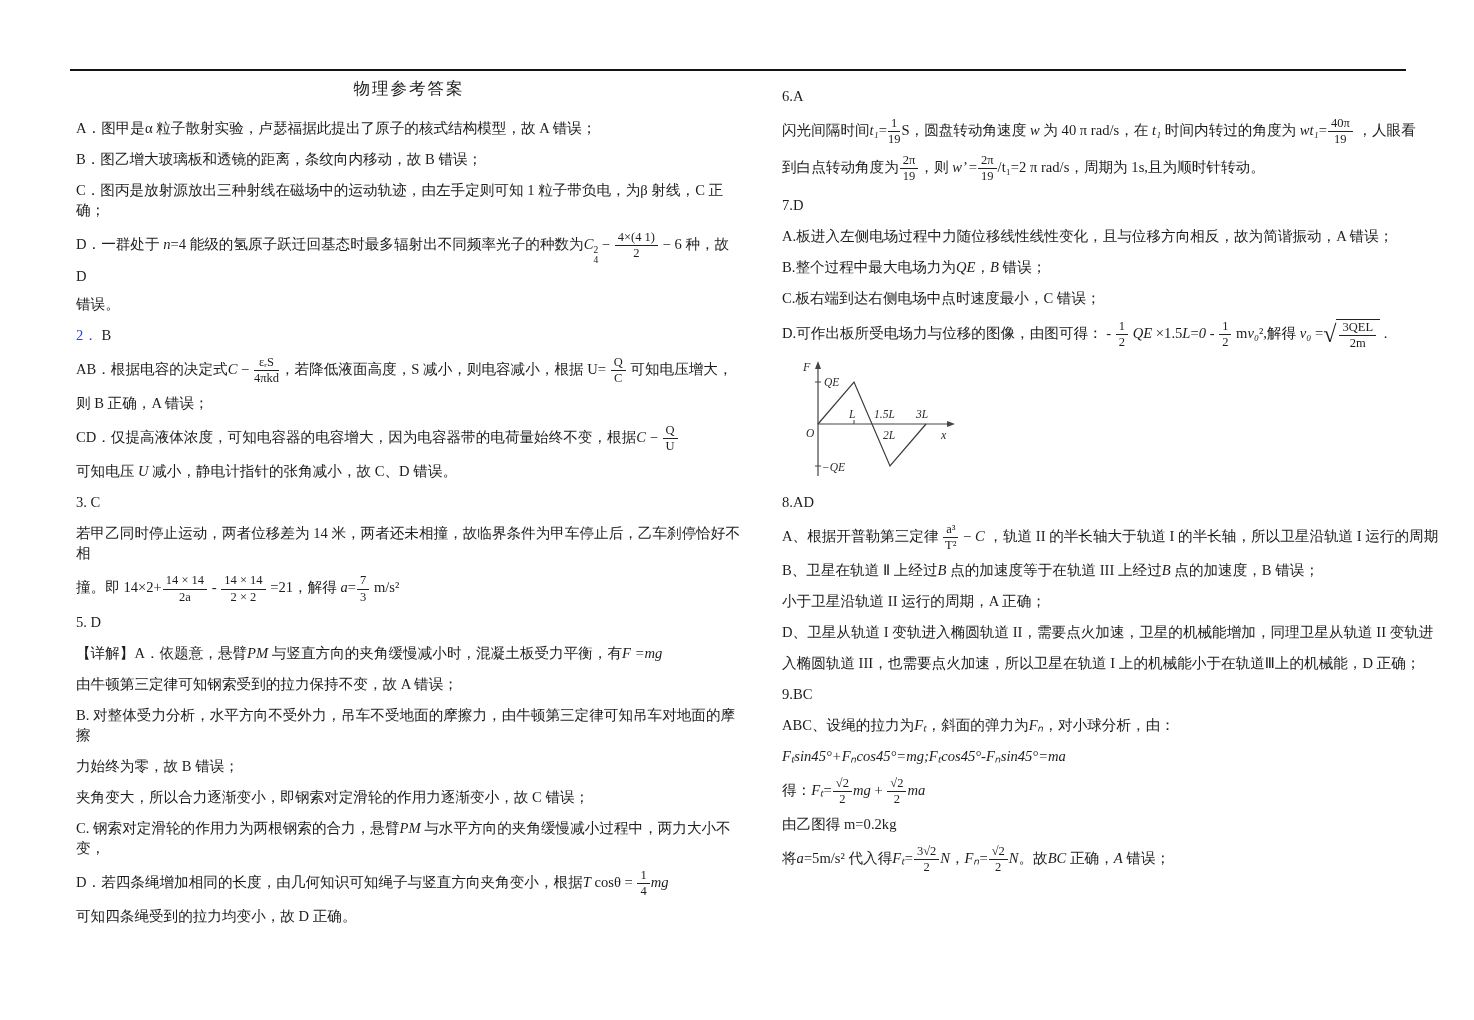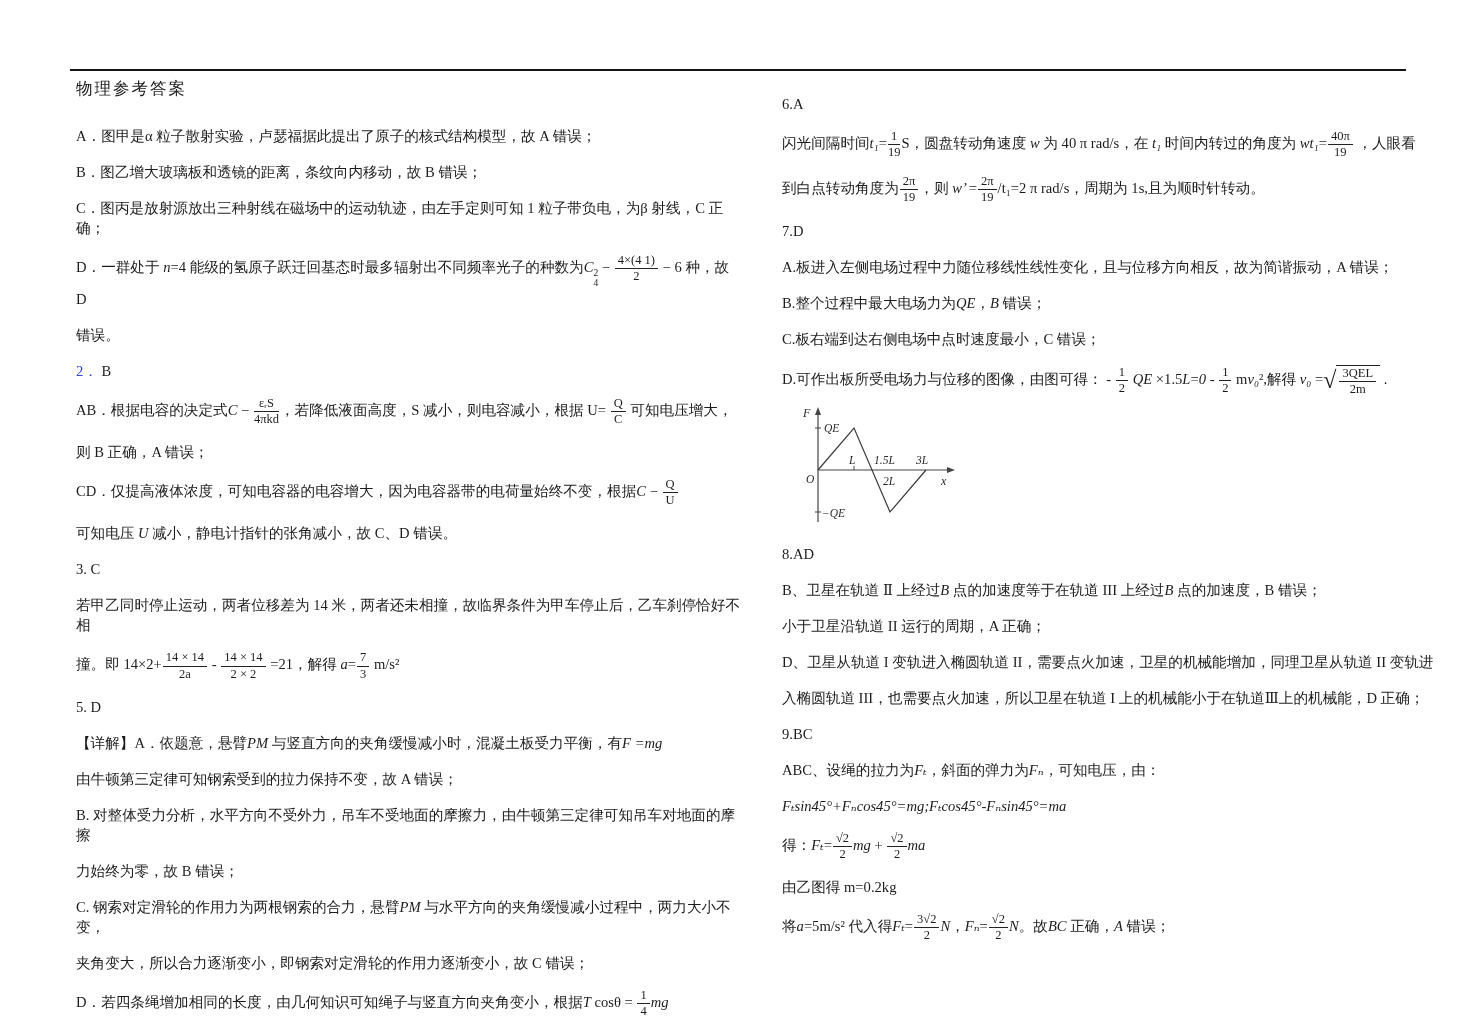--- a/index.html
+++ b/index.html
@@ -5,22 +5,22 @@
   html,body{margin:0;padding:0;}
   body{
     width:1474px;height:1020px;background:#ffffff;position:relative;
     font-family:"Liberation Serif","DejaVu Serif",serif;color:#1c1c1c;
     overflow:hidden;
   }
   .topline{position:absolute;left:70px;top:69px;width:1336px;border-top:2px solid #151515;height:0;}
   .col{position:absolute;top:78px;}
   .col-left{left:76px;width:666px;}
   .col-right{left:782px;width:676px;}
-  .title{text-align:left;font-size:16.5px;letter-spacing:2px;margin:0 0 26px 0;font-weight:normal;}
-  p.line{font-size:14.6px;line-height:20px;margin:16px 0 11px 0;}
+  .title{text-align:center;font-size:16.5px;letter-spacing:2px;margin:0 0 18px 0;font-weight:normal;}
+  p.line{font-size:14.6px;line-height:20px;margin:8px 0 11px 0;font-family:Liberation Serif, serif;}
   p.tight{margin-bottom:8px;}
   em{font-style:italic;}
   .blue{color:#3344cc;}
   .frac{display:inline-block;vertical-align:middle;text-align:center;line-height:1.05;font-size:12.5px;padding:0 1px;}
   .frac .fn{display:block;border-bottom:1px solid #222;padding:0 3px 1px 3px;}
   .frac .fd{display:block;padding-top:1px;}
   .sqrt{display:inline-flex;align-items:stretch;vertical-align:middle;}
   .sqrt .rad{font-size:24px;line-height:1;align-self:center;font-weight:normal;}
   .sqrt .rbody{border-top:1.5px solid #222;padding:1px 3px 0 2px;}
   .ss{display:inline-flex;flex-direction:column;align-items:flex-start;font-size:9.5px;line-height:1.05;vertical-align:-4px;}
@@ -55,22 +55,22 @@
   <p class="line">3. C</p>
 
   <p class="line">若甲乙同时停止运动，两者位移差为 14 米，两者还未相撞，故临界条件为甲车停止后，乙车刹停恰好不相</p>
   <p class="line tight"><span>撞。即 14×2+</span><span class="frac"><span class="fn">14 × 14</span><span class="fd">2a</span></span><span> - </span><span class="frac"><span class="fn">14 × 14</span><span class="fd">2 × 2</span></span><span> =21，解得 </span><em>a</em><span>=</span><span class="frac"><span class="fn">7</span><span class="fd">3</span></span><span> m/s²</span></p>
 
   <p class="line">5. D</p>
   <p class="line"><span>【详解】A．依题意，悬臂</span><em>PM</em><span> 与竖直方向的夹角缓慢减小时，混凝土板受力平衡，有</span><em>F =mg</em></p>
   <p class="line">由牛顿第三定律可知钢索受到的拉力保持不变，故 A 错误；</p>
   <p class="line">B. 对整体受力分析，水平方向不受外力，吊车不受地面的摩擦力，由牛顿第三定律可知吊车对地面的摩擦</p>
   <p class="line">力始终为零，故 B 错误；</p>
+  <p class="line">夹角变大，所以合力逐渐变小，即钢索对定滑轮的作用力逐渐变小，故 C 错误；</p>
   <p class="line"><span>C. 钢索对定滑轮的作用力为两根钢索的合力，悬臂</span><em>PM</em><span> 与水平方向的夹角缓慢减小过程中，两力大小不变，</span></p>
-  <p class="line">夹角变大，所以合力逐渐变小，即钢索对定滑轮的作用力逐渐变小，故 C 错误；</p>
   <p class="line tight"><span>D．若四条绳增加相同的长度，由几何知识可知绳子与竖直方向夹角变小，根据</span><em>T</em><span> cosθ = </span><span class="frac"><span class="fn">1</span><span class="fd">4</span></span><em>mg</em></p>
   <p class="line">可知四条绳受到的拉力均变小，故 D 正确。</p>
 </div>
 
 <div class="col col-right">
   <p class="line">6.A</p>
   <p class="line tight"><span>闪光间隔时间</span><em>t₁</em><span>=</span><span class="frac"><span class="fn">1</span><span class="fd">19</span></span><span>S，圆盘转动角速度</span><em> w </em><span>为 40 π rad/s，在</span><em> t₁ </em><span>时间内转过的角度为</span><em> wt₁</em><span>=</span><span class="frac"><span class="fn">40π</span><span class="fd">19</span></span><span> ，人眼看</span></p>
   <p class="line"><span>到白点转动角度为</span><span class="frac"><span class="fn">2π</span><span class="fd">19</span></span><span>，则</span><em> w’ </em><span>=</span><span class="frac"><span class="fn">2π</span><span class="fd">19</span></span><span>/t₁=2 π rad/s，周期为 1s,且为顺时针转动。</span></p>
 
   <p class="line">7.D</p>
@@ -103,24 +103,25 @@
       <text class="ticklabel" x="18" y="79">O</text>
       <text class="ticklabel" x="61" y="60">L</text>
       <text class="ticklabel" x="86" y="60">1.5L</text>
       <text class="ticklabel" x="95" y="81">2L</text>
       <text class="ticklabel" x="128" y="60">3L</text>
       <text class="axlabel" x="153" y="81">x</text>
     </svg>
   </div>
 
   <p class="line">8.AD</p>
+  <p class="line tight"><span>A、根据开普勒第三定律 </span><span class="frac"><span class="fn">a³</span><span class="fd">T²</span></span><span> − </span><em>C</em><span> ，轨道 II 的半长轴大于轨道 I 的半长轴，所以卫星沿轨道 I 运行的周期</span></p>
   <p class="line"><span>B、卫星在轨道 Ⅱ 上经过</span><em>B</em><span> 点的加速度等于在轨道 III 上经过</span><em>B</em><span> 点的加速度，B 错误；</span></p>
   <p class="line">小于卫星沿轨道 II 运行的周期，A 正确；</p>
   <p class="line">D、卫星从轨道 I 变轨进入椭圆轨道 II，需要点火加速，卫星的机械能增加，同理卫星从轨道 II 变轨进</p>
   <p class="line">入椭圆轨道 III，也需要点火加速，所以卫星在轨道 I 上的机械能小于在轨道Ⅲ上的机械能，D 正确；</p>
 
   <p class="line">9.BC</p>
-  <p class="line"><span>ABC、设绳的拉力为</span><em>Fₜ</em><span>，斜面的弹力为</span><em>Fₙ</em><span>，可知电压，由：</span></p>
+  <p class="line"><span>ABC、设绳的拉力为</span><em>Fₜ</em><span>，斜面的弹力为</span><em>Fₙ</em><span>，对小球分析，由：</span></p>
   <p class="line"><em>Fₜsin45°+Fₙcos45°=mg;Fₜcos45°-Fₙsin45°=ma</em></p>
   <p class="line tight"><span>得：</span><em>Fₜ</em><span>=</span><span class="frac"><span class="fn">√2</span><span class="fd">2</span></span><em>mg</em><span> + </span><span class="frac"><span class="fn">√2</span><span class="fd">2</span></span><em>ma</em></p>
   <p class="line">由乙图得 m=0.2kg</p>
   <p class="line"><span>将</span><em>a</em><span>=5m/s² 代入得</span><em>Fₜ</em><span>=</span><span class="frac"><span class="fn">3√2</span><span class="fd">2</span></span><em>N</em><span>，</span><em>Fₙ</em><span>=</span><span class="frac"><span class="fn">√2</span><span class="fd">2</span></span><em>N</em><span>。故</span><em>BC</em><span> 正确，</span><em>A</em><span> 错误；</span></p>
 </div>
 
 </body></html>

